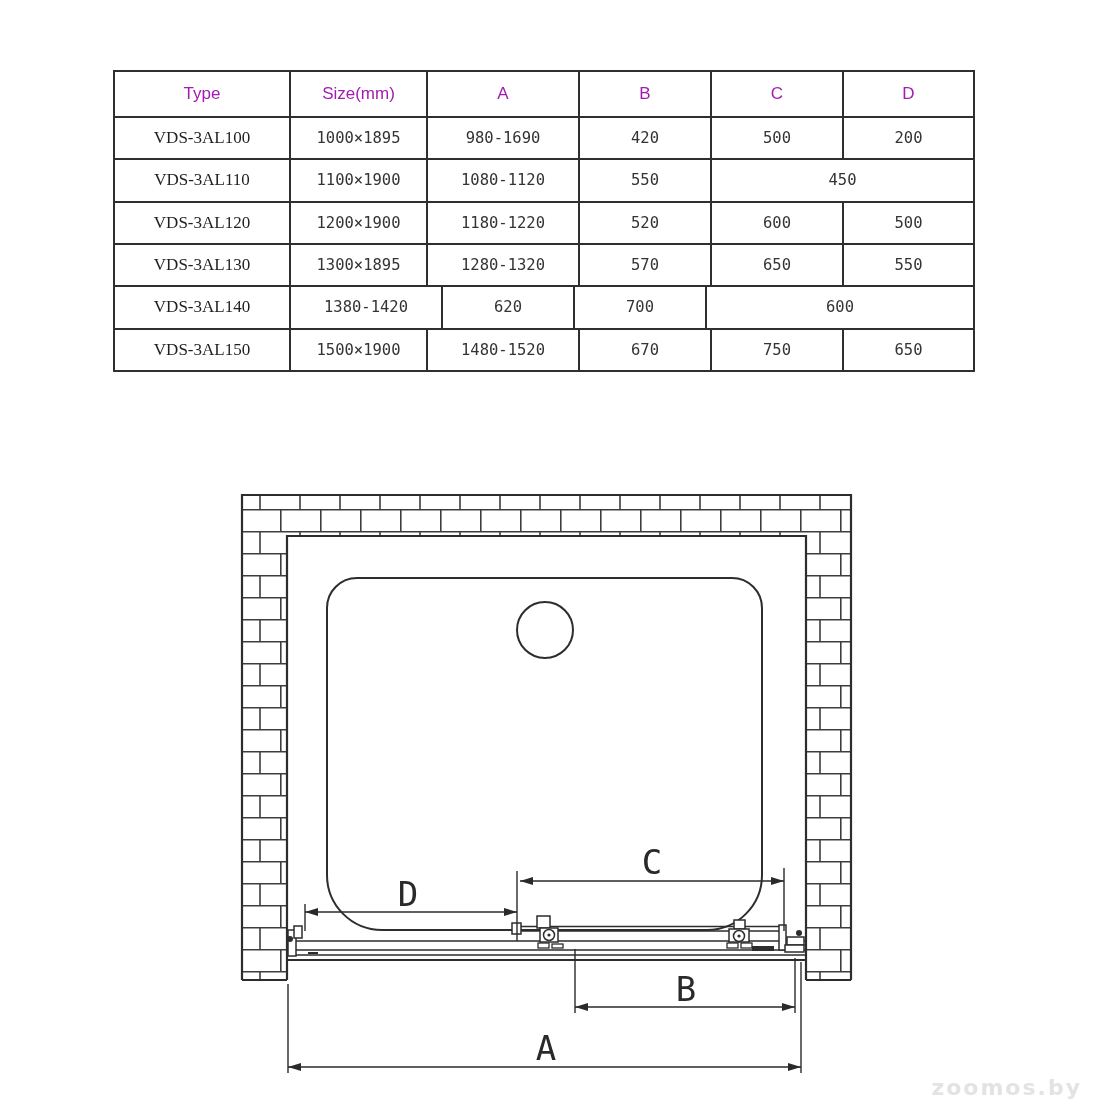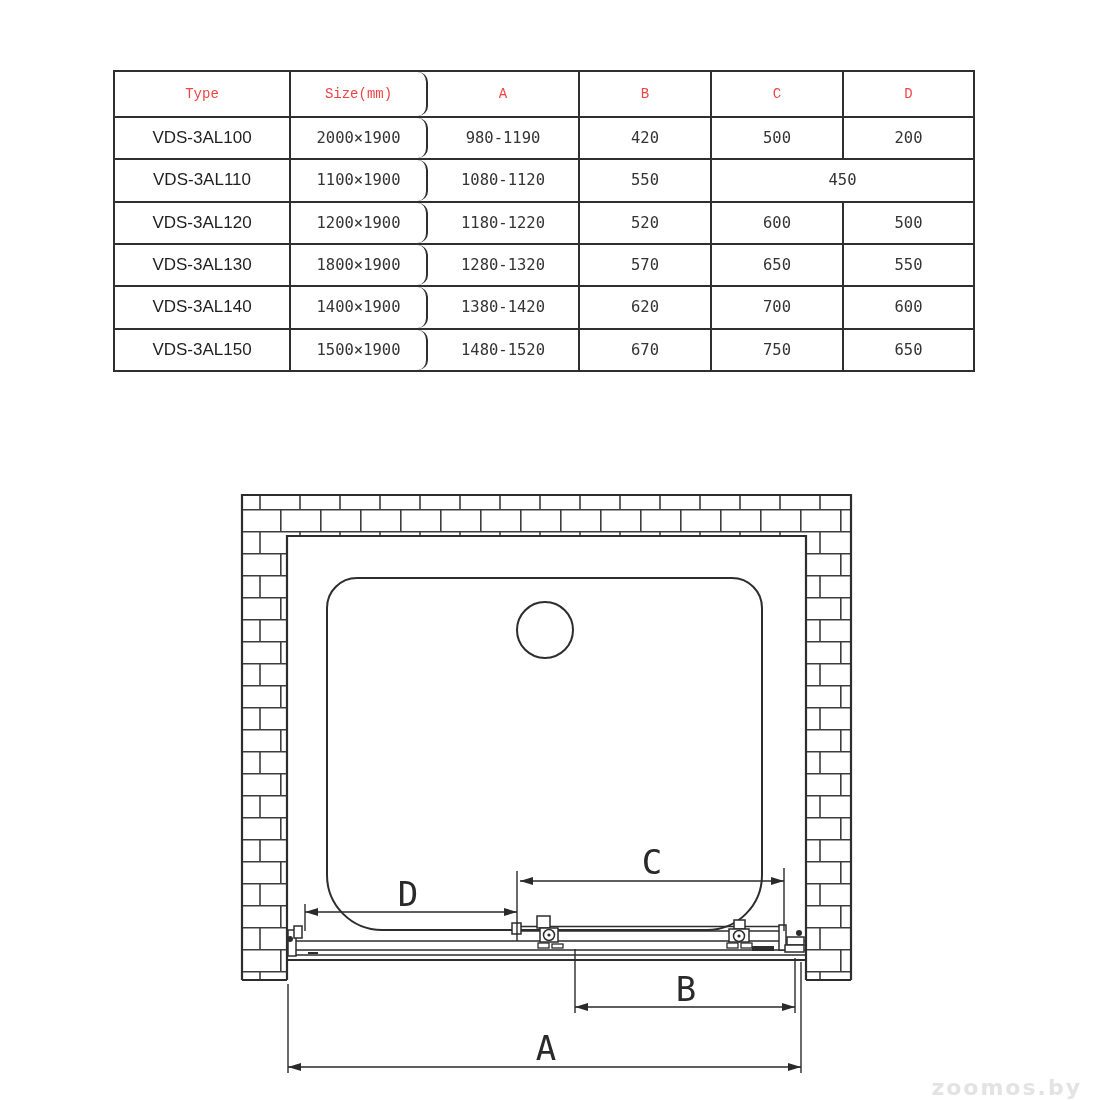--- a/index.html
+++ b/index.html
@@ -16,27 +16,27 @@
   .t-row{display:flex;flex:1;border-top:2px solid #2f2f2f;}
   .t-row:first-child{border-top:none;}
   .t-row.t-head{flex:0 0 44px;}
   .t-cell{
     display:flex;align-items:center;justify-content:center;
     border-right:2px solid #2f2f2f;box-sizing:border-box;
     color:#343434;font-size:15.5px;font-family:"DejaVu Sans Mono",monospace;
     letter-spacing:0px;
   }
   .t-cell:last-child{border-right:none;}
-  .c0{width:176px;font-family:Liberation Sans, sans-serif;font-size:17px;color:#1f1f1f;}
-  .c1{width:137px;border-radius:10px;}
+  .c0{width:176px;font-family:Liberation Serif, serif;font-size:17px;color:#1f1f1f;}
+  .c1{width:137px;}
   .c2{width:152px;}
   .c3{width:132px;}
   .c4{width:132px;}
   .c5{flex:1;}
-  .t-head .t-cell{font-family:Liberation Mono, monospace;font-size:14px;color:#ef4444;}
+  .t-head .t-cell{font-family:Liberation Sans, sans-serif;font-size:17px;color:#a21caf;}
   
   .diagram-svg{position:absolute;left:0;top:0;width:1100px;height:1100px;}
   
   .watermark{
     position:absolute;right:18px;bottom:0;
     font-family:"DejaVu Sans",sans-serif;font-weight:bold;
     font-size:22px;letter-spacing:2px;color:#e3e3e3;
     user-select:none;
   }
 </style>
@@ -47,22 +47,22 @@
   <div class="t-row t-head">
     <div class="t-cell c0">Type</div>
     <div class="t-cell c1">Size(mm)</div>
     <div class="t-cell c2">A</div>
     <div class="t-cell c3">B</div>
     <div class="t-cell c4">C</div>
     <div class="t-cell c5">D</div>
   </div>
   <div class="t-row">
     <div class="t-cell c0">VDS-3AL100</div>
-    <div class="t-cell c1">2000×1900</div>
-    <div class="t-cell c2">980-1190</div>
+    <div class="t-cell c1">1000×1895</div>
+    <div class="t-cell c2">980-1690</div>
     <div class="t-cell c3">420</div>
     <div class="t-cell c4">500</div>
     <div class="t-cell c5">200</div>
   </div>
   <div class="t-row">
     <div class="t-cell c0">VDS-3AL110</div>
     <div class="t-cell c1">1100×1900</div>
     <div class="t-cell c2">1080-1120</div>
     <div class="t-cell c4">550</div>
     <div class="t-cell c5">450</div>
@@ -70,29 +70,28 @@
   <div class="t-row">
     <div class="t-cell c0">VDS-3AL120</div>
     <div class="t-cell c1">1200×1900</div>
     <div class="t-cell c2">1180-1220</div>
     <div class="t-cell c3">520</div>
     <div class="t-cell c4">600</div>
     <div class="t-cell c5">500</div>
   </div>
   <div class="t-row">
     <div class="t-cell c0">VDS-3AL130</div>
-    <div class="t-cell c1">1800×1900</div>
+    <div class="t-cell c1">1300×1895</div>
     <div class="t-cell c2">1280-1320</div>
     <div class="t-cell c3">570</div>
     <div class="t-cell c4">650</div>
     <div class="t-cell c5">550</div>
   </div>
   <div class="t-row">
     <div class="t-cell c0">VDS-3AL140</div>
-    <div class="t-cell c1">1400×1900</div>
     <div class="t-cell c2">1380-1420</div>
     <div class="t-cell c3">620</div>
     <div class="t-cell c4">700</div>
     <div class="t-cell c5">600</div>
   </div>
   <div class="t-row">
     <div class="t-cell c0">VDS-3AL150</div>
     <div class="t-cell c1">1500×1900</div>
     <div class="t-cell c2">1480-1520</div>
     <div class="t-cell c3">670</div>

